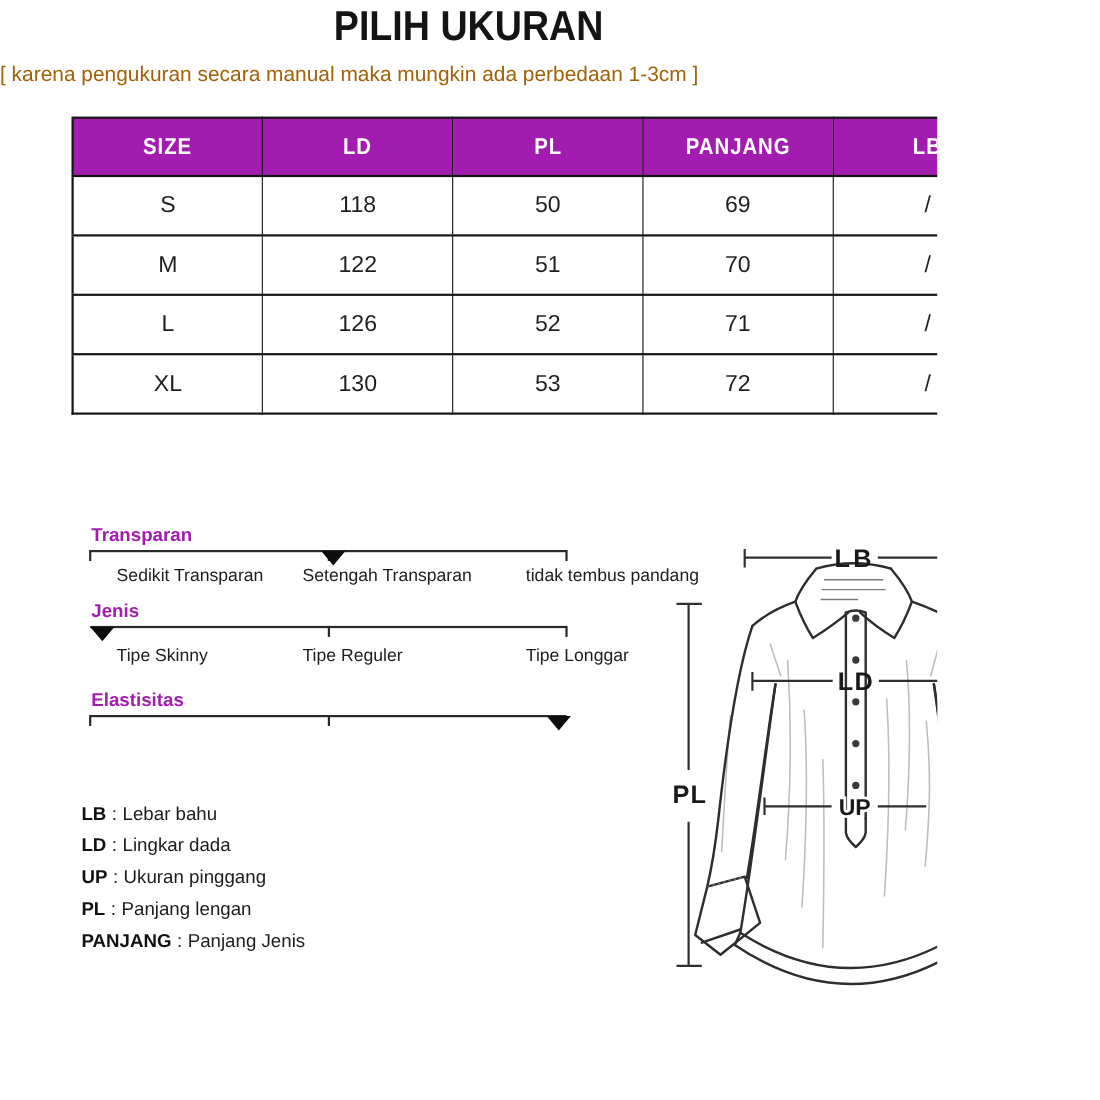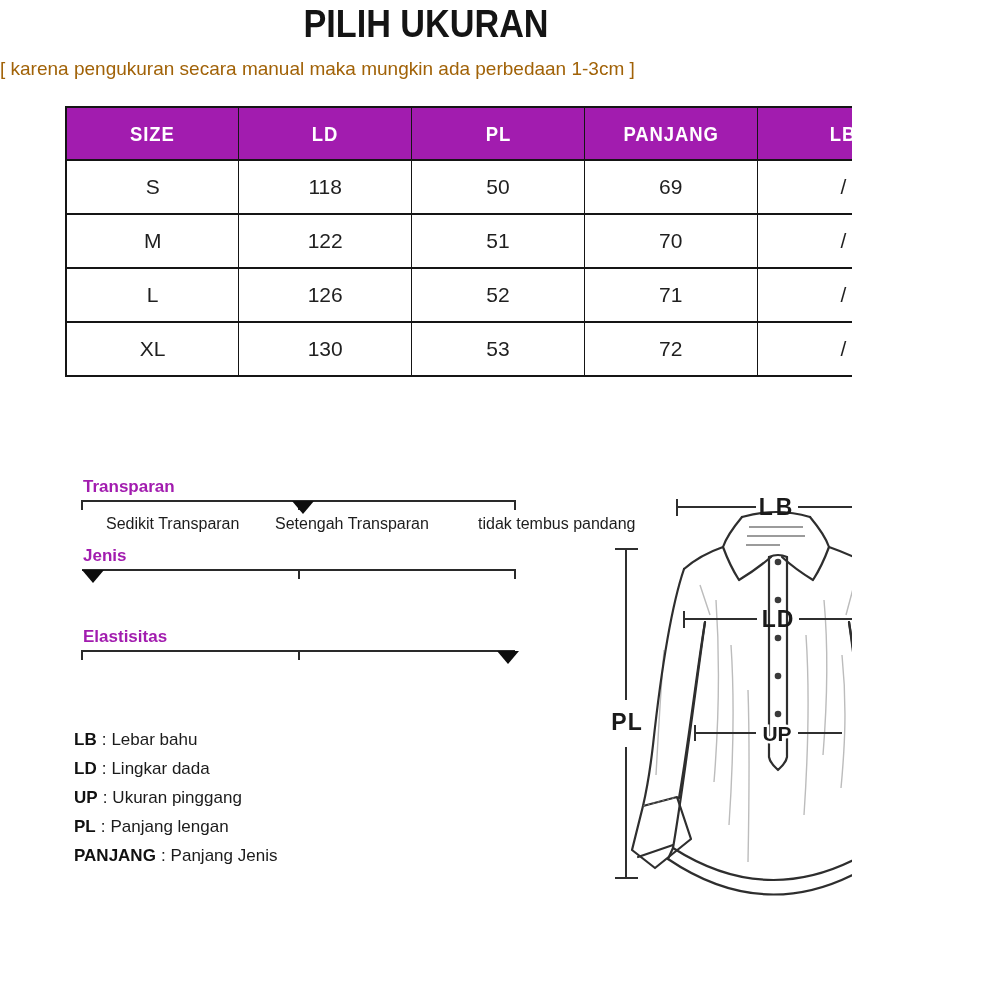--- a/index.html
+++ b/index.html
@@ -147,20 +147,25 @@
     <span class="lab-1">Setengah Transparan</span>
     <span class="lab-2">tidak tembus pandang</span>
   </div>
 
   <p class="scale-title s2-title">Jenis</p>
   <div class="scale-track s2-track">
     <div class="scale-tick tick-mid"></div>
     <div class="scale-tick tick-right"></div>
     <div class="marker marker-left"></div>
   </div>
+  <div class="scale-labels s2-labels">
+    <span class="lab-0">Tipe Skinny</span>
+    <span class="lab-1">Tipe Reguler</span>
+    <span class="lab-2">Tipe Longgar</span>
+  </div>
 
   <p class="scale-title s3-title">Elastisitas</p>
   <div class="scale-track s3-track">
     <div class="scale-tick tick-left"></div>
     <div class="scale-tick tick-mid"></div>
     <div class="marker marker-right"></div>
   </div>
 
   <div class="legend">
     <div class="legend-item">

